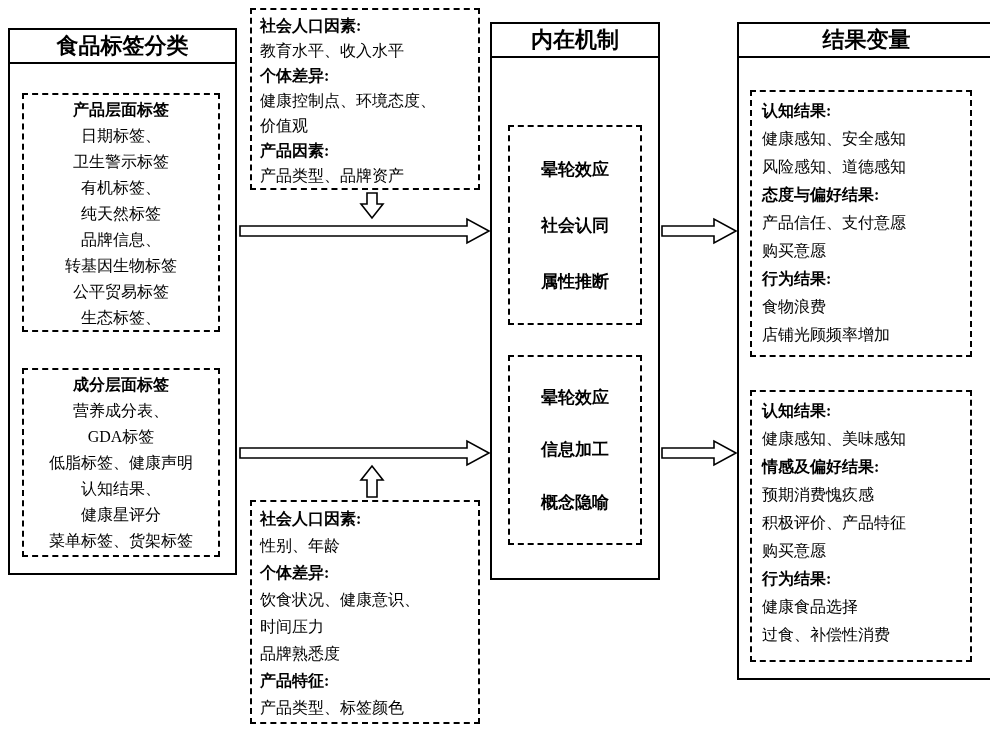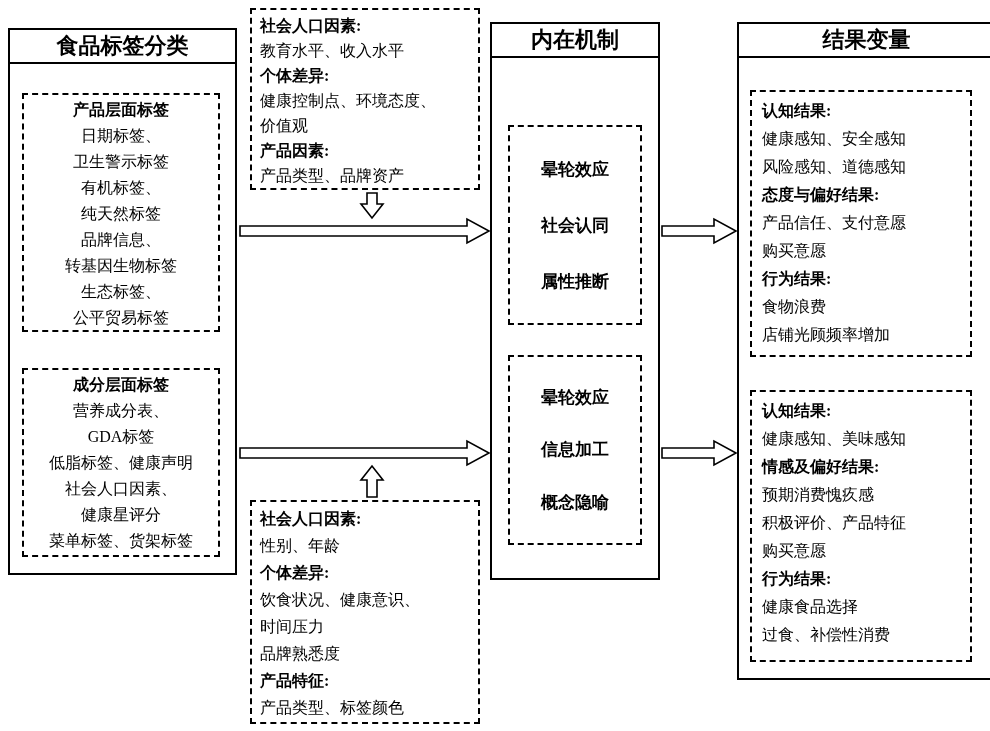--- a/index.html
+++ b/index.html
@@ -65,30 +65,30 @@
     <div class="panel-title">食品标签分类</div>
 
     <div class="dashed centered label-lines" style="left:12px; top:63px; width:198px; height:239px;">
       <div class="line bold">产品层面标签</div>
       <div class="line">日期标签、</div>
       <div class="line">卫生警示标签</div>
       <div class="line">有机标签、</div>
       <div class="line">纯天然标签</div>
       <div class="line">品牌信息、</div>
       <div class="line">转基因生物标签</div>
+      <div class="line">公平贸易标签</div>
       <div class="line">生态标签、</div>
-      <div class="line">公平贸易标签</div>
     </div>
 
     <div class="dashed centered label-lines" style="left:12px; top:338px; width:198px; height:189px;">
       <div class="line bold">成分层面标签</div>
       <div class="line">营养成分表、</div>
       <div class="line">GDA标签</div>
       <div class="line">低脂标签、健康声明</div>
-      <div class="line">社会人口因素、</div>
+      <div class="line">认知结果、</div>
       <div class="line">健康星评分</div>
       <div class="line">菜单标签、货架标签</div>
     </div>
   </div>
 
   <div class="dashed mod-box mod-top" style="left:250px; top:8px; width:230px; height:182px;">
     <div class="line bold">社会人口因素:</div>
     <div class="line">教育水平、收入水平</div>
     <div class="line bold">个体差异:</div>
     <div class="line">健康控制点、环境态度、</div>

